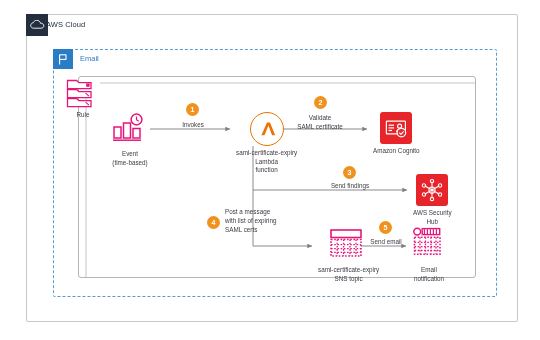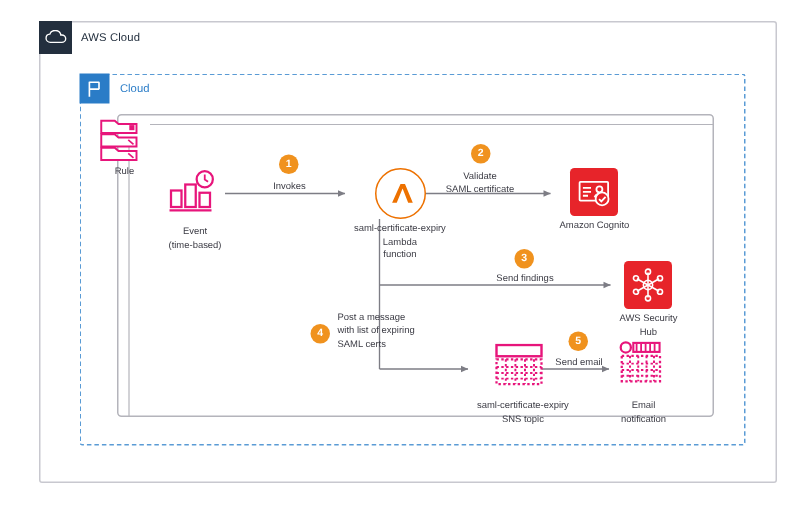--- a/index.html
+++ b/index.html
@@ -14,21 +14,21 @@
   
   .aws-cloud-box {
     position: absolute; left: 26px; top: 14px; width: 492px; height: 308px;
     border: 1px solid #c8c8cf; border-radius: 2px; background: #fff;
   }
   .cloud-badge {
     position: absolute; left: 26px; top: 14px; width: 22px; height: 22px;
     background: #232f3e; display: flex; align-items: center; justify-content: center;
   }
   .cloud-label {
-    position: absolute; left: 54px; top: 20px;
+    position: absolute; left: 46px; top: 20px;
     font-size: 7.5px; color: #232f3e; letter-spacing: .1px;
   }
 
   .region-box {
     position: absolute; left: 53px; top: 49px; width: 444px; height: 248px;
     border: 1px dashed #5a9bd5; border-radius: 2px; background: transparent;
   }
   .region-badge {
     position: absolute; left: 53px; top: 49px; width: 20px; height: 20px;
     background: #2a7cc7; display: flex; align-items: center; justify-content: center;
@@ -108,21 +108,21 @@
 
   <div class="region-box"></div>
   <div class="region-badge">
     <svg width="13" height="13" viewBox="0 0 13 13">
       <line x1="2.6" y1="1.5" x2="2.6" y2="11.5" stroke="#fff" stroke-width="1.1"></line>
       <line x1="2.6" y1="1.8" x2="9.2" y2="1.8" stroke="#fff" stroke-width="1.1"></line>
       <line x1="2.6" y1="6.4" x2="9.2" y2="6.4" stroke="#fff" stroke-width="1.1"></line>
       <line x1="9.0" y1="1.8" x2="9.0" y2="6.4" stroke="#fff" stroke-width="1.1"></line>
     </svg>
   </div>
-  <div class="region-label">Cloud</div>
+  <div class="region-label">Email</div>
 
   <div class="inner-box"></div>
 
   <svg class="lines">
     <defs>
       <marker id="arrow" markerWidth="6" markerHeight="6" refX="5.2" refY="3" orient="auto">
         <path d="M0,0.6 L5.4,3 L0,5.4 z" fill="#7d7d85"></path>
       </marker>
     </defs>
 

